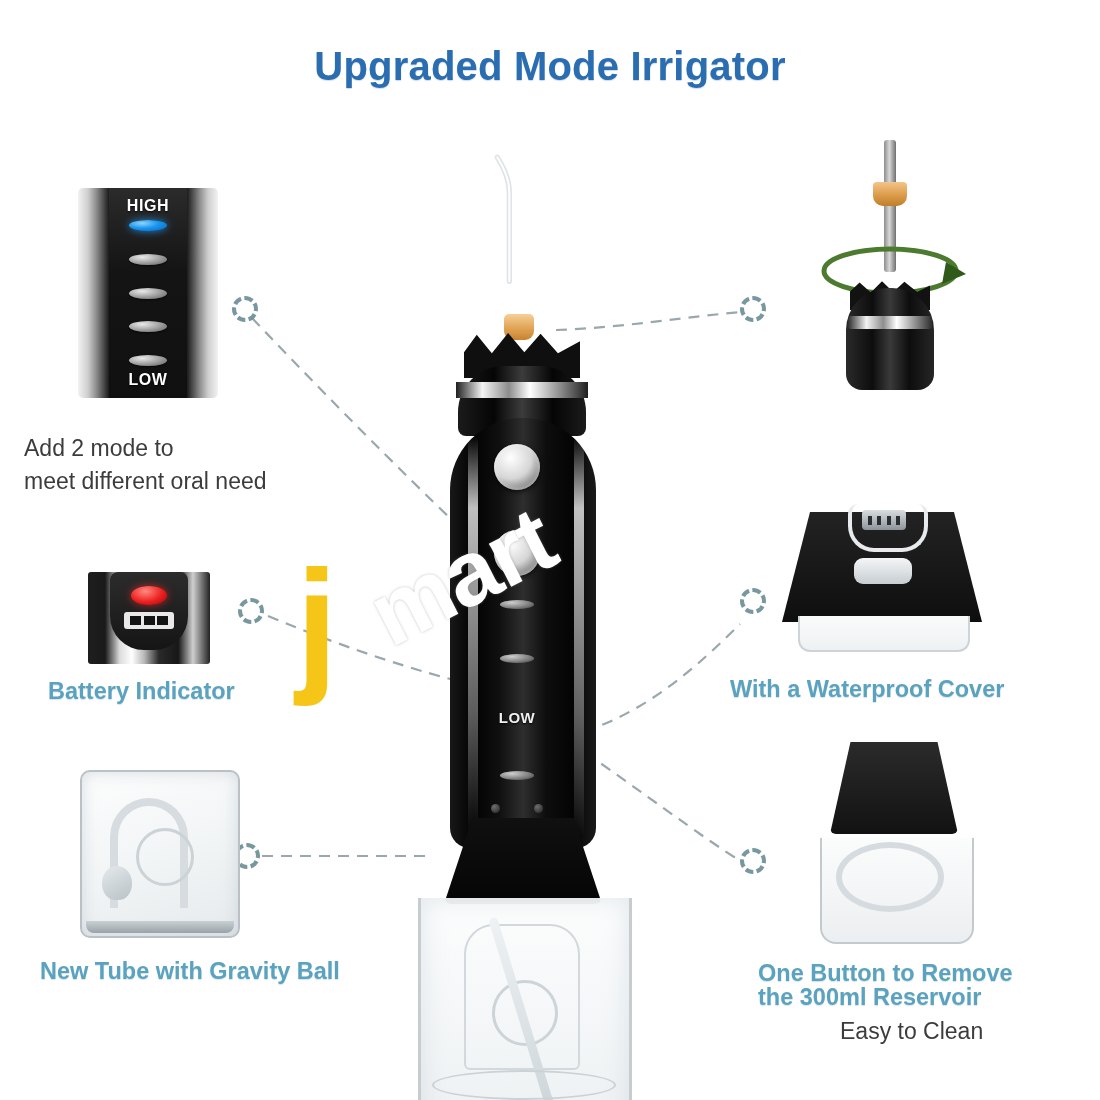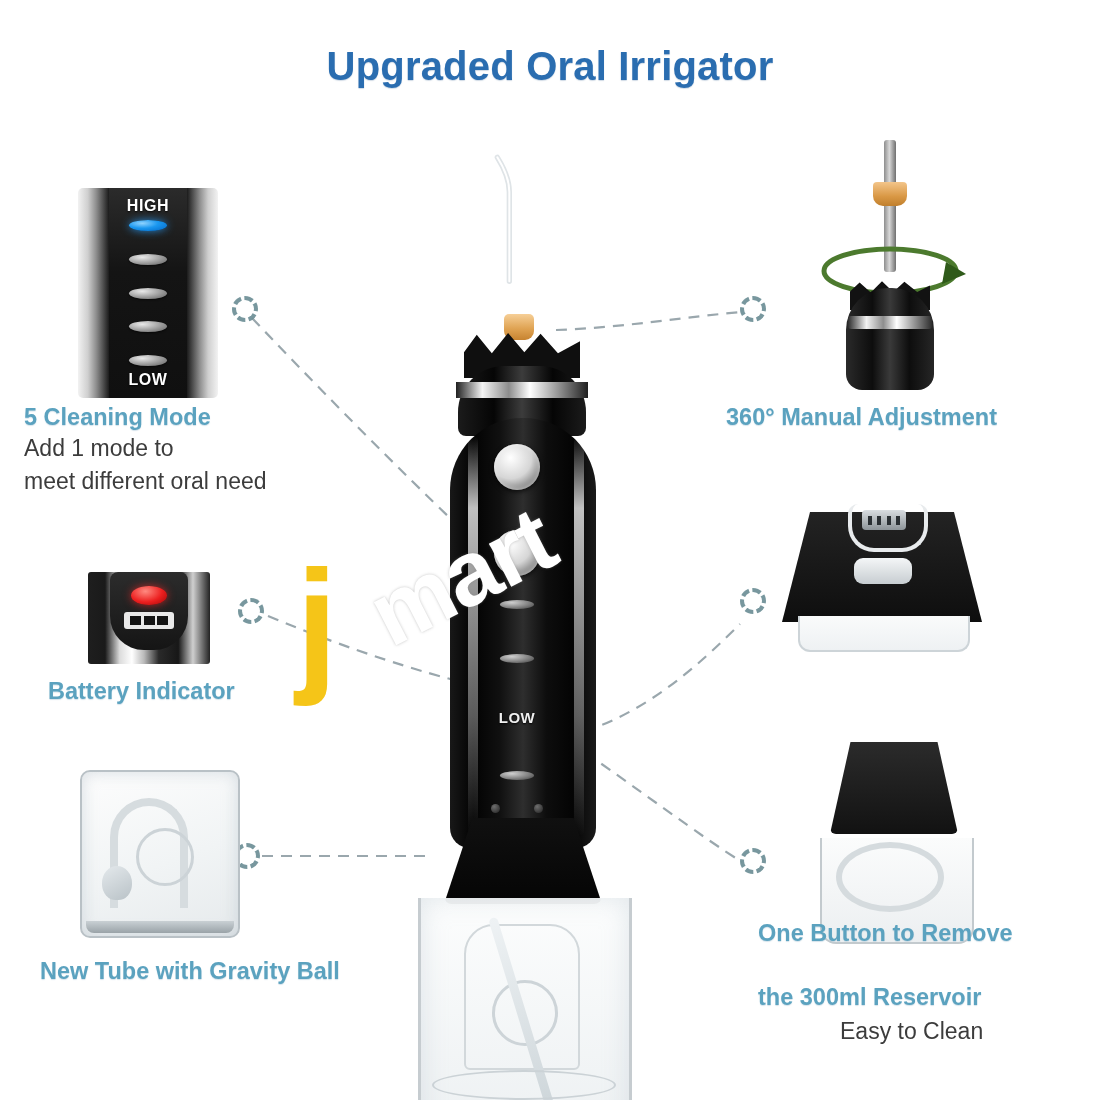--- a/index.html
+++ b/index.html
@@ -334,21 +334,21 @@
     transform: rotate(-27deg); transform-origin: left bottom;
     text-shadow: 0 0 3px rgba(120,120,120,0.45);
     letter-spacing: -2px;
   }
 </style>
 </head>
 <body>
 
 <div id="canvas">
 
-  <div id="page-title">Upgraded Oral Irrigator</div>
+  <div id="page-title">Upgraded Mode Irrigator</div>
 
   <svg class="connector" style="left:0;top:0;width:1100px;height:1100px;">
 
     <path d="M 252 318 C 330 400 400 470 452 520"></path>
 
     <path d="M 268 616 C 350 650 420 672 470 684"></path>
 
     <path d="M 262 856 L 430 856"></path>
 
     <path d="M 556 330 C 620 328 692 316 742 312"></path>
@@ -460,28 +460,27 @@
     <div class="inner-ring"></div>
     <div class="straw"></div>
     <div class="tank-floor"></div>
   </div>
 
   <div id="watermark">
     <span class="wm-j">j</span>
     <span class="wm-rest">mart</span>
   </div>
 
-  <div class="feat-title" style="left:24px;top:404px;">5 Cleaning Mode</div>
-  <div class="feat-sub" style="left:24px;top:435px;">Add 1 mode to</div>
+  <div class="feat-sub" style="left:24px;top:435px;">Add 2 mode to</div>
   <div class="feat-sub" style="left:24px;top:468px;">meet different oral need</div>
 
   <div class="feat-title" style="left:40px;top:958px;">New Tube with Gravity Ball</div>
 
   <div class="feat-title" style="left:48px;top:678px;">Battery Indicator</div>
 
-  <div class="feat-title" style="left:726px;top:404px;">360° Manual Adjustment</div>
-
-
-  <div class="feat-title" style="left:758px;top:920px;">One Button to Remove</div>
+
+  <div class="feat-title" style="left:730px;top:676px;">With a Waterproof Cover</div>
+
+  <div class="feat-title" style="left:758px;top:960px;">One Button to Remove</div>
   <div class="feat-title" style="left:758px;top:984px;">the 300ml Reservoir</div>
   <div class="feat-sub" style="left:840px;top:1018px;">Easy to Clean</div>
 
 </div>
 
 </body></html>

